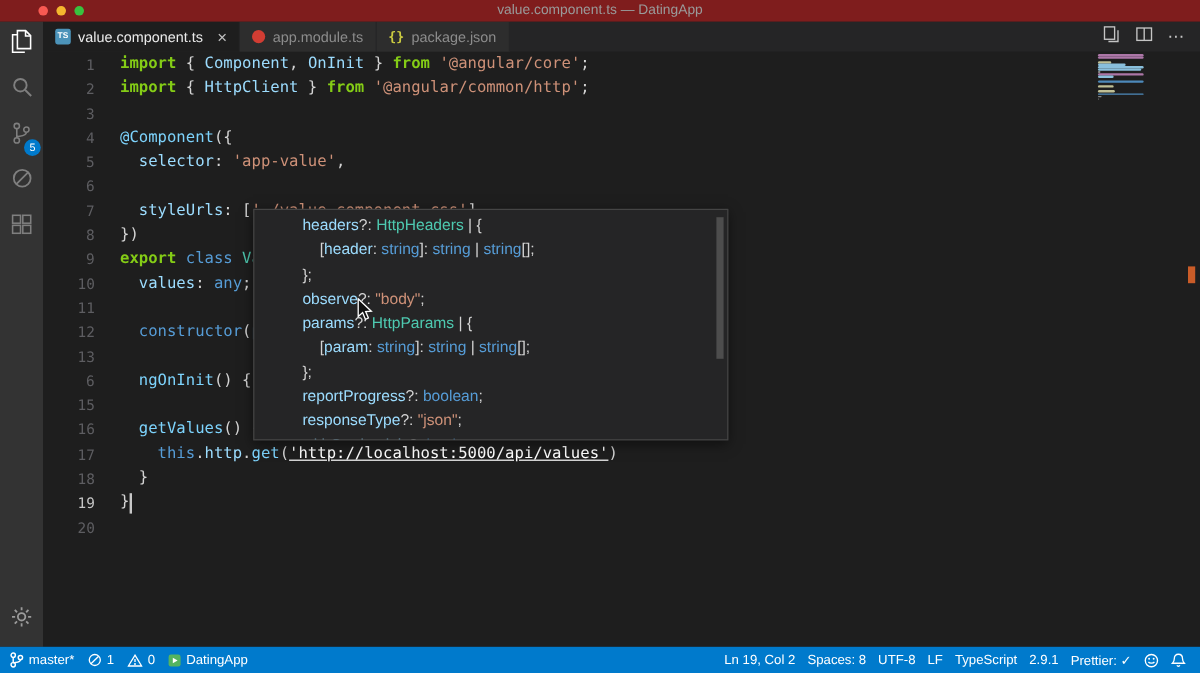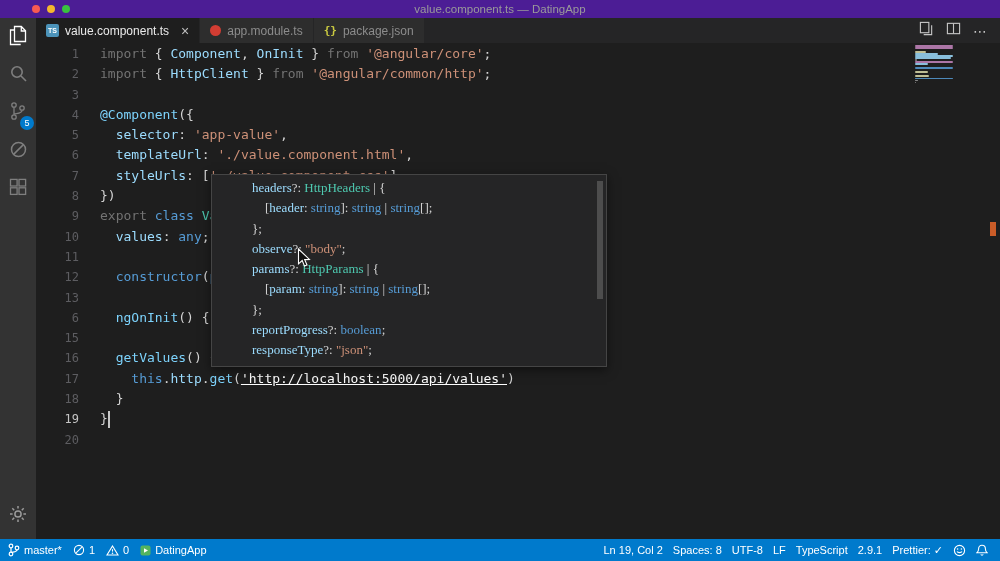--- a/index.html
+++ b/index.html
@@ -1,21 +1,21 @@
 <!DOCTYPE html>
 <html><head>
 <meta charset="utf-8">
 <style>
   * { margin:0; padding:0; box-sizing:border-box; }
   html,body { width:1000px; height:561px; overflow:hidden; }
   body { font-family:"Liberation Sans","DejaVu Sans",sans-serif; background:#1e1e1e; position:relative; cursor:default; }
   .window { position:relative; width:1000px; height:561px; display:flex; flex-direction:column; }
 
   
-  .titlebar { height:18px; background:#4c1d95; display:flex; align-items:center; position:relative; flex-shrink:0; }
+  .titlebar { height:18px; background:#7f1d1d; display:flex; align-items:center; position:relative; flex-shrink:0; }
   .traffic { position:absolute; left:32px; top:5px; display:flex; gap:7px; }
   .tl { width:8px; height:8px; border-radius:50%; }
   .tl-close { background:#f85a52; }
   .tl-min { background:#f5b72e; }
   .tl-zoom { background:#39c23f; }
   .window-title { flex:1; text-align:center; color:#9a9a9a; font-size:11.5px; }
 
   
   .main { flex:1; display:flex; min-height:0; }
   .activitybar { width:36px; background:#333333; display:flex; flex-direction:column; align-items:center; flex-shrink:0; }
@@ -36,32 +36,32 @@
   .tabclose { margin-left:6px; color:#c0c0c0; font-size:14px; line-height:1; }
   .tab-actions { margin-left:auto; display:flex; align-items:center; gap:12px; padding-right:12px; color:#c5c5c5; }
   .ta-more { font-size:14px; color:#c5c5c5; letter-spacing:1px; }
 
   .editor { flex:1; position:relative; overflow:hidden; padding-top:1px; }
   .code-line { display:flex; height:20.3px; line-height:20.3px; }
   .line-num { width:64px; flex-shrink:0; text-align:right; padding-right:21px; color:#5d5d61; font-family:"DejaVu Sans Mono",monospace; font-size:12px; }
   .line-num.active { color:#c6c6c6; }
   .line-code { font-family:"DejaVu Sans Mono",monospace; font-size:13px; white-space:pre; }
 
-  .tok-kw { color:#737373; }
+  .tok-kw { color:#84cc16;font-weight:bold; }
   .tok-kw2 { color:#569cd6; }
   .tok-var { color:#9cdcfe; }
   .tok-type { color:#4ec9b0; }
   .tok-str { color:#ce9178; }
   .tok-fn { color:#7dd3fc; }
   .tok-pun { color:#d4d4d4; }
   .tok-link { color:#ffffff; text-decoration:underline; }
 
   
   .hover-popup { position:absolute; left:175px; top:131px; width:396px; height:193px; background:#252526; border:1px solid #454545; box-shadow:0 3px 10px rgba(0,0,0,.5); overflow:hidden; padding:3px 10px 0 40px; z-index:20; }
-  .popup-line { height:20.3px; line-height:20.3px; font-family:Liberation Serif, serif; font-size:13px; white-space:pre; }
+  .popup-line { height:20.3px; line-height:20.3px; font-family:Liberation Sans, sans-serif; font-size:13px; white-space:pre; }
   .popup-scrollbar { position:absolute; right:3px; top:6px; width:6px; height:118px; background:#4d4d4d; z-index:21; }
 
   
   .minimap { position:absolute; right:45px; top:2px; width:40px; z-index:5; }
   .mmbar { height:1.6px; margin-bottom:0.45px; border-radius:1px; opacity:.85; }
   .ruler-mark { position:absolute; right:4px; top:179px; width:6px; height:14px; background:#ca5c28; z-index:6; }
 
   .caret { position:absolute; left:72px; top:368px; width:1.5px; height:17px; background:#c8c8c8; z-index:4; }
   .mouse-cursor { position:absolute; left:297px; top:248px; z-index:100; }
 
@@ -197,21 +197,20 @@
             <div class="code-line">
               <div class="line-num">4</div>
               <div class="line-code"><span class="tok-fn">@Component</span><span class="tok-pun">({</span></div>
             </div>
             <div class="code-line">
               <div class="line-num">5</div>
               <div class="line-code"><span class="tok-pun">  </span><span class="tok-var">selector</span><span class="tok-pun">: </span><span class="tok-str">'app-value'</span><span class="tok-pun">,</span></div>
             </div>
             <div class="code-line">
               <div class="line-num">6</div>
-              <div class="line-code"><span class="tok-pun">  </span><span class="tok-var">templateUrl</span><span class="tok-pun">: </span><span class="tok-str">'./value.component.html'</span><span class="tok-pun">,</span></div>
             </div>
             <div class="code-line">
               <div class="line-num">7</div>
               <div class="line-code"><span class="tok-pun">  </span><span class="tok-var">styleUrls</span><span class="tok-pun">: [</span><span class="tok-str">'./value.component.css'</span><span class="tok-pun">]</span></div>
             </div>
             <div class="code-line">
               <div class="line-num">8</div>
               <div class="line-code"><span class="tok-pun">})</span></div>
             </div>
             <div class="code-line">

